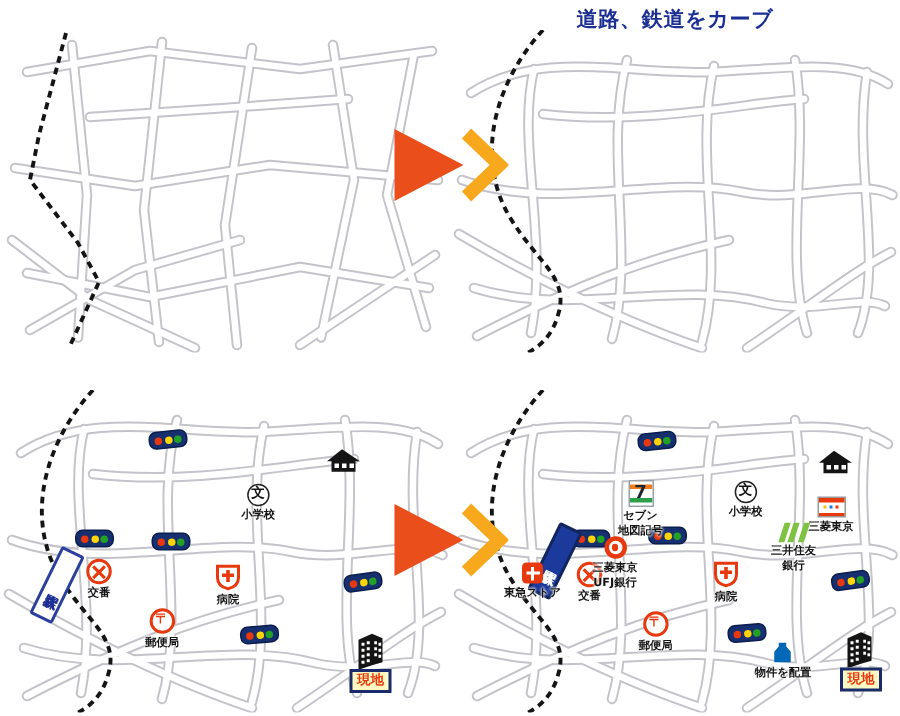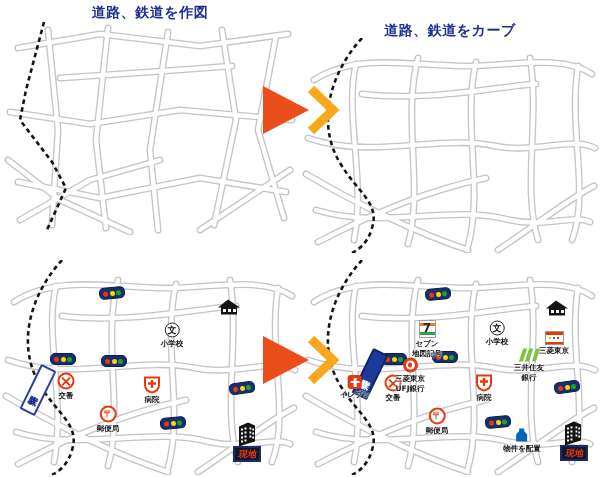--- a/index.html
+++ b/index.html
@@ -27,22 +27,22 @@
   .kouban-mark::before,.kouban-mark::after{content:"";position:absolute;left:1px;top:5.5px;
        width:11px;height:2px;background:#e8380d;}
   .kouban-mark::before{transform:rotate(45deg);} .kouban-mark::after{transform:rotate(-45deg);}
   .circ-mark{width:13px;height:13px;border-radius:50%;background:#fff;text-align:center;}
   .school-mark{border:1.5px solid #222;color:#111;font-size:9px;line-height:13px;font-weight:700;}
   .post-mark{border:2px solid #e8380d;color:#e8380d;font-size:9px;line-height:12px;font-weight:800;}
   .sta{width:13px;height:46px;border:2px solid #2b3f9e;background:#fff;color:#1c2f93;
        writing-mode:vertical-rl;text-orientation:upright;font-size:9px;font-weight:700;
        display:flex;align-items:center;justify-content:center;border-radius:2px;}
   .sta.filled{background:#1c3a9c;color:#fff;border-color:#11255f;}
-  .genchi{background:#0f172a;color:#e8380d;border:2px solid #1a2b6b;font-size:9px;font-weight:800;
-       padding:0 3px;line-height:12px;white-space:nowrap;font-style:italic;}
+  .genchi{background:#fef9c3;color:#e8380d;border:2px solid #1a2b6b;font-size:9px;font-weight:800;
+       padding:0 3px;line-height:12px;white-space:nowrap;}
   .ufj{width:15px;height:15px;border-radius:50%;background:#e8380d;display:flex;
        align-items:center;justify-content:center;}
   .ufj b{width:9px;height:9px;border-radius:50%;background:#fff;display:flex;
        align-items:center;justify-content:center;}
   .ufj b i{width:4.5px;height:4.5px;border-radius:50%;background:#e8380d;display:block;}
   .seven{width:15px;height:16px;background:#fff;border:1px solid #9aa0a8;position:relative;
        overflow:hidden;}
   .seven .s1{position:absolute;left:0;top:2px;width:100%;height:3px;background:#ef7d20;}
   .seven .s2{position:absolute;left:0;bottom:2px;width:100%;height:3px;background:#2aa148;}
   .seven .n7{position:absolute;left:0;top:0;width:100%;height:100%;text-align:center;
@@ -101,29 +101,28 @@
       <path id="rail-straight" d="M44,2 L26,70 L20,100 L52,142 L66,168 L46,212"></path>
       <path id="rail-curved" d="M62,0 C30,35 16,85 40,125 C58,155 80,165 72,190 C68,205 58,212 52,215"></path>
       <g id="arrow-shape">
         <polygon points="2,4 48,28 2,52" fill="#e94e1b"></polygon>
         <path d="M50,7 L72,28 L50,49" fill="none" stroke="#f8a81c" stroke-width="9"></path>
       </g>
     </defs>
   </svg>
 
   <div class="panel" style="left:0;top:0">
-    <div class="panel-title">道路、鉄道を作図</div>
     <svg class="mapsvg" viewBox="0 0 300 215">
       <use href="#roads-straight" class="road-o"></use>
       <use href="#roads-straight" class="road-i"></use>
       <use href="#rail-straight" class="rail"></use>
     </svg>
   </div>
 
-  <div class="panel" style="left:300px;top:18px">
+  <div class="panel" style="left:300px;top:0">
     <div class="panel-title">道路、鉄道をカーブ</div>
     <svg class="mapsvg" viewBox="0 0 300 215">
       <use href="#roads-curved" class="road-o"></use>
       <use href="#roads-curved" class="road-i"></use>
       <use href="#rail-curved" class="rail"></use>
     </svg>
   </div>
 
   <div class="panel" style="left:0;top:240px">
     <svg class="mapsvg" viewBox="0 0 300 215">
@@ -274,21 +273,21 @@
           <i class="g"></i>
         </div>
       </div>
 
     <div class="poi" style="left:70px;top:134px">
       <div class="sta filled" style="transform:rotate(26deg)">大森駅</div>
     </div>
 
     <div class="poi" style="left:55px;top:147px;z-index:4">
       <div class="tokyu"></div>
-      <div class="plabel">イレブン</div>
+      <div class="plabel">東急ストア</div>
     </div>
 
     <div class="poi" style="left:93px;top:148px">
       <div class="kouban-mark"></div>
       <div class="plabel">交番</div>
     </div>
 
     <div class="poi" style="left:127px;top:99px">
       <div class="seven">
           <span class="s1"></span>

